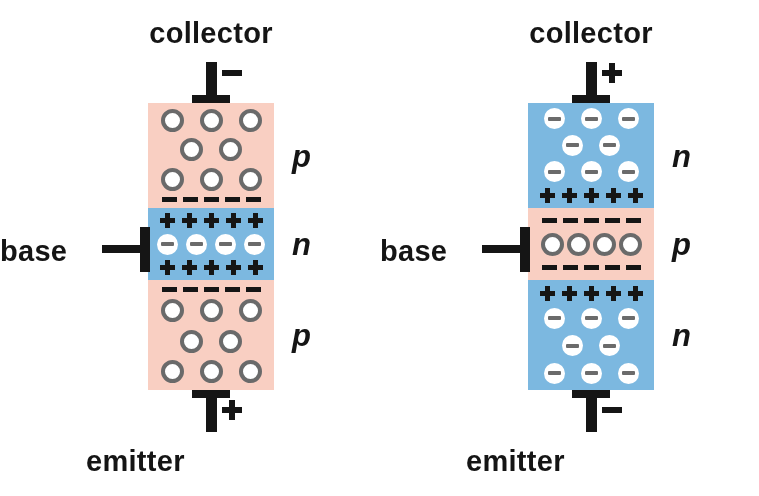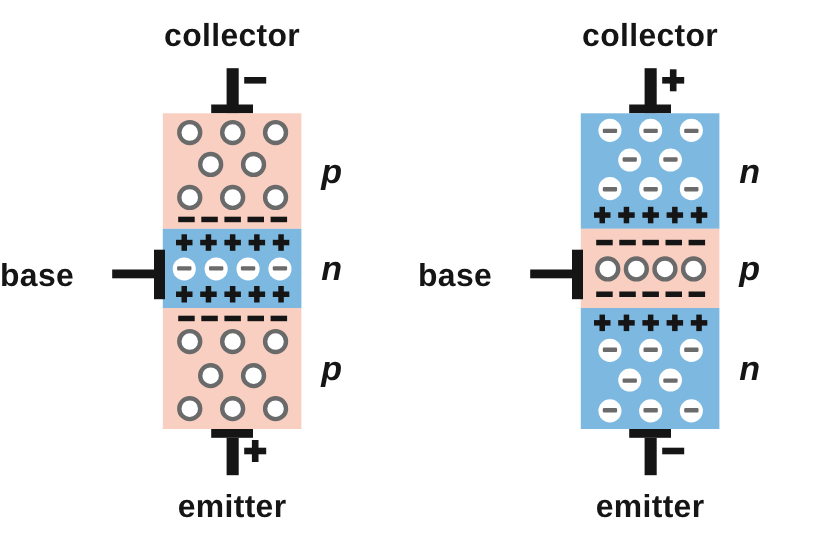--- a/index.html
+++ b/index.html
@@ -11,21 +11,21 @@
   .transistor{position:absolute;top:0;width:379px;height:402px;}
   #t0{left:0;}
   #t1{left:380px;}
 
   
   .term-label{
     position:absolute;font-weight:bold;font-size:29px;line-height:1;
     color:var(--ink,#111);letter-spacing:0.3px;
   }
   .collector-label{left:86px;top:19px;width:250px;text-align:center;}
-  .emitter-label{left:86px;top:447px;width:250px;text-align:center;}
+  .emitter-label{left:86px;top:447px;width:250px;}
   .base-label{left:0;top:237px;width:93px;text-align:left;}
 
   
   .lead{position:absolute;background:var(--ink,#111);}
   .lead-v{left:206px;width:11px;}
   .collector-lead{top:62px;height:41px;}
   .emitter-lead{top:398px;height:34px;}
   .lead-h{left:192px;width:38px;height:8px;}
   .collector-plate{top:95px;}
   .emitter-plate{top:390px;}

